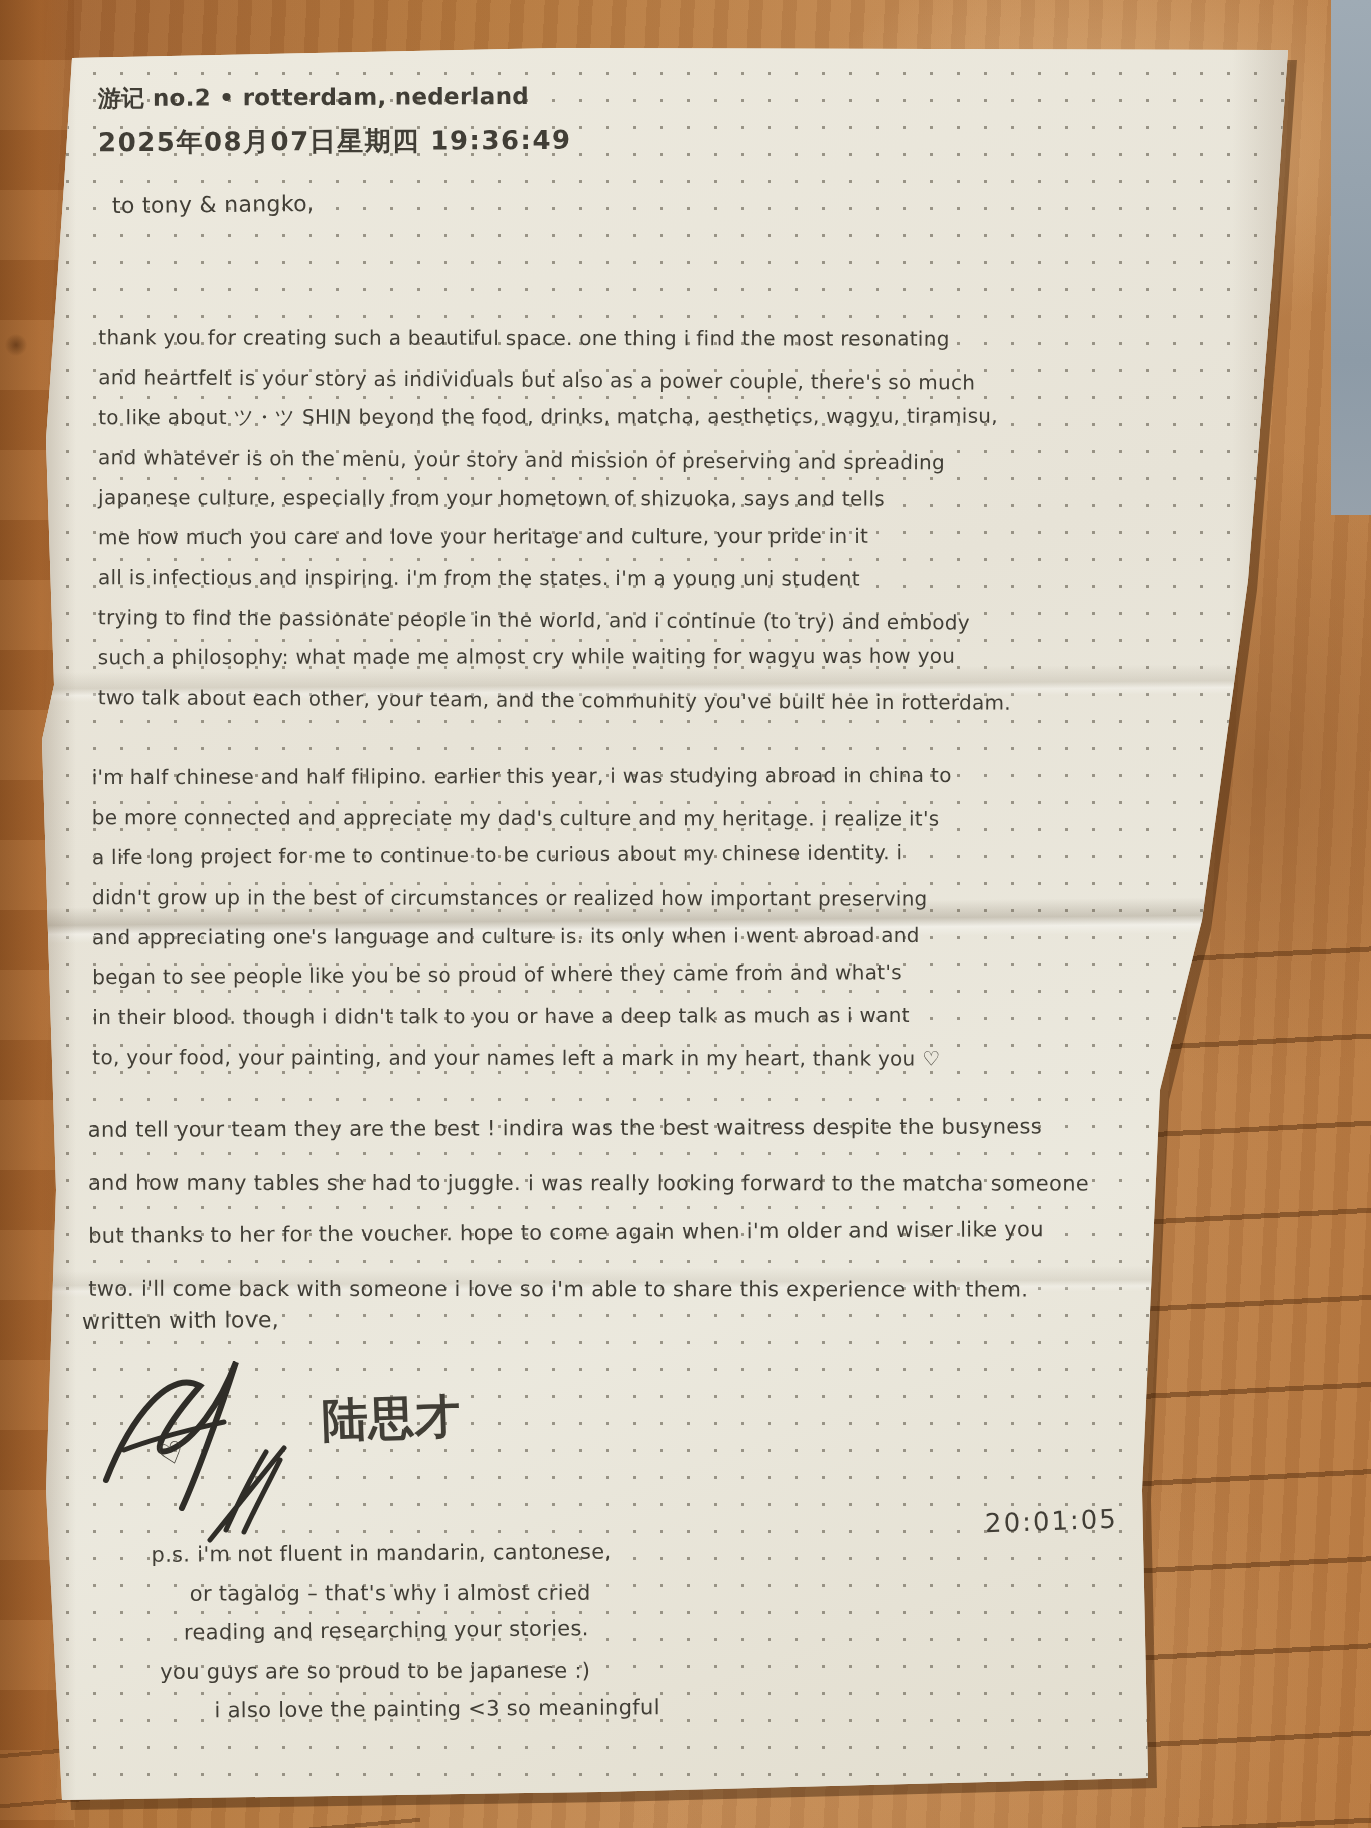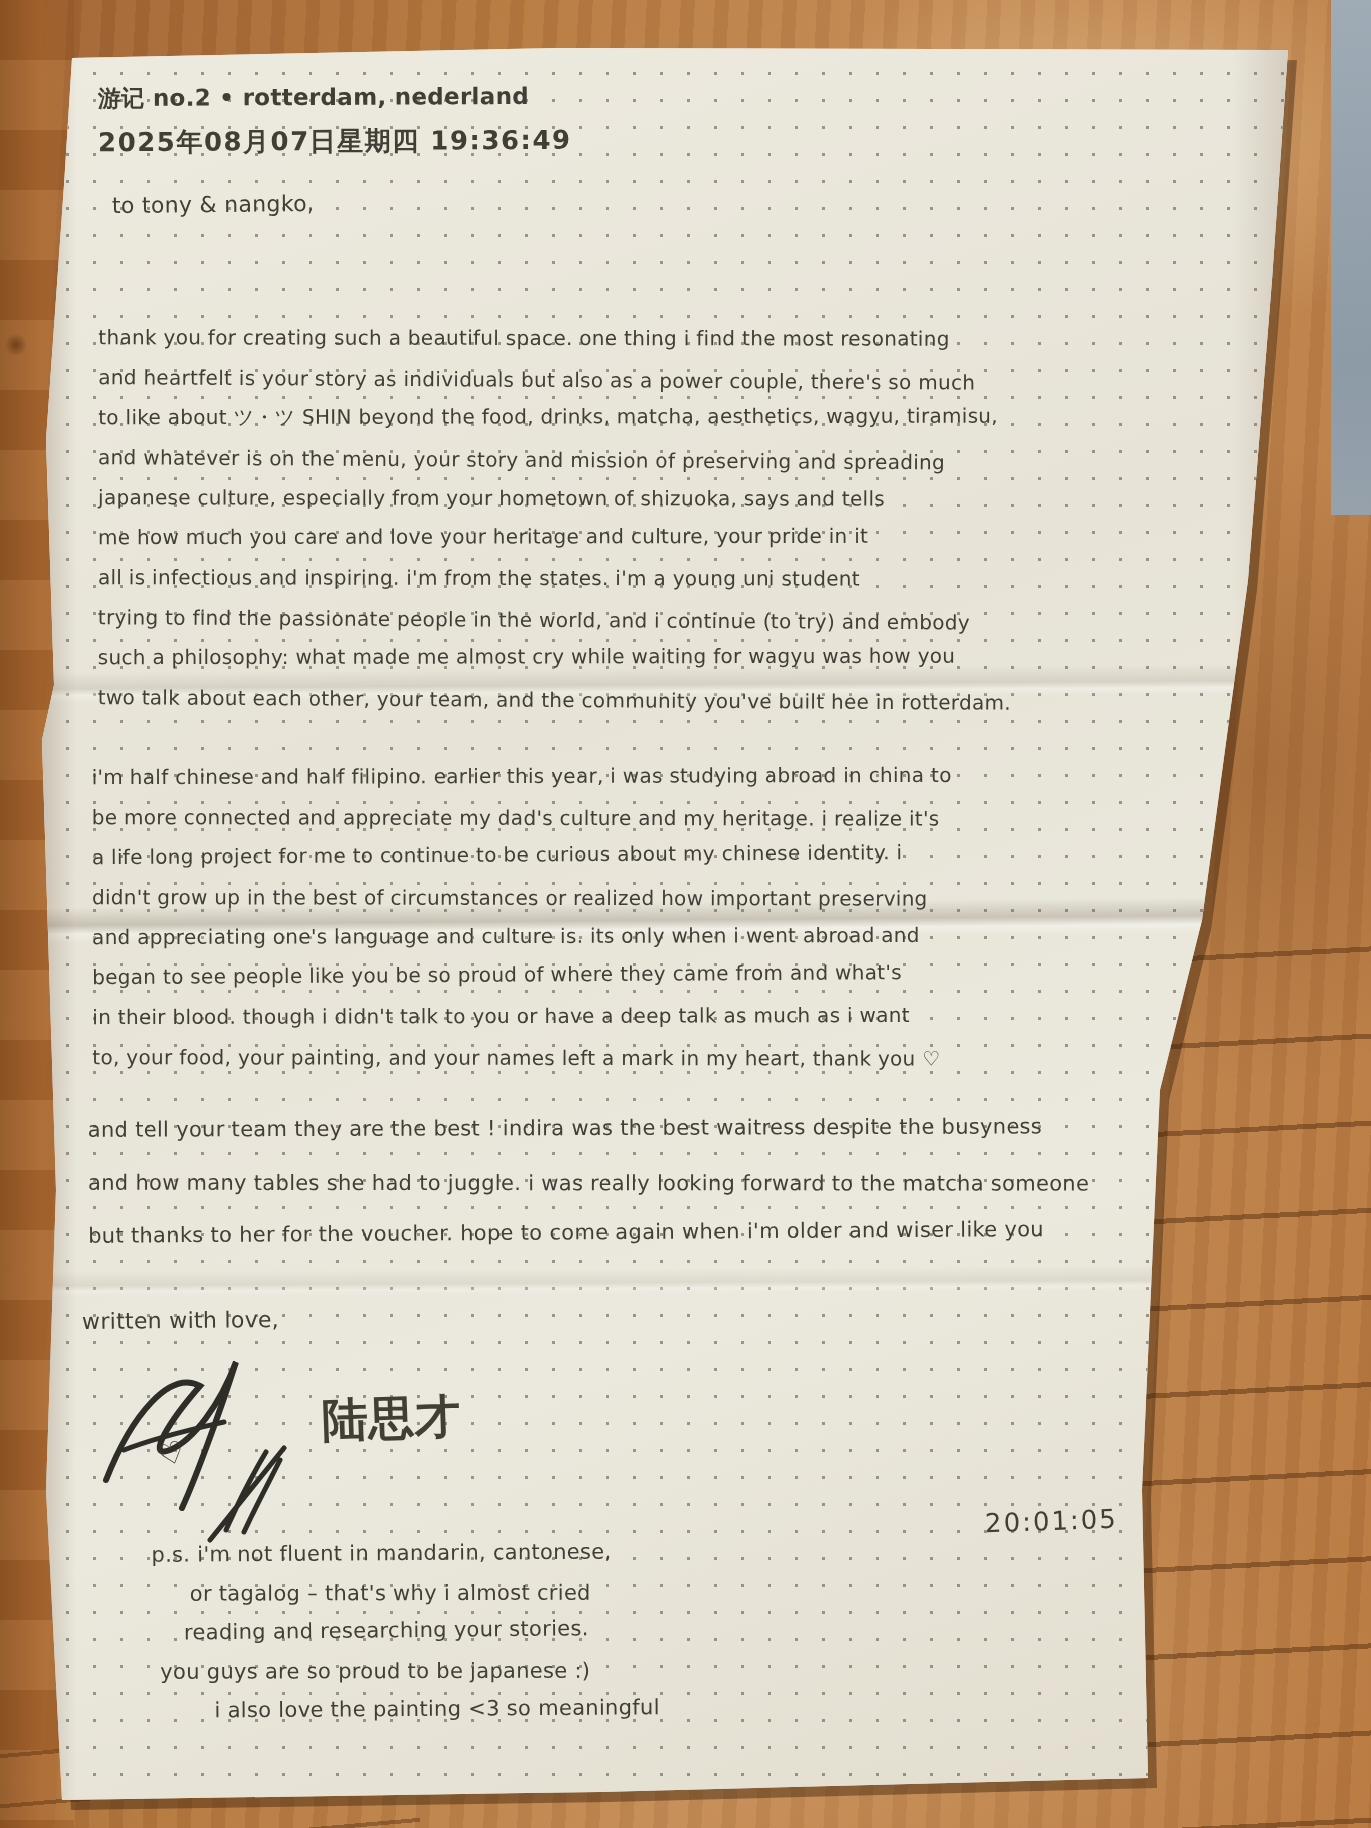--- a/index.html
+++ b/index.html
@@ -118,20 +118,21 @@
         <div class="hw-line">and appreciating one's language and culture is. its only when i went abroad and</div>
         <div class="hw-line">began to see people like you be so proud of where they came from and what's</div>
         <div class="hw-line">in their blood. though i didn't talk to you or have a deep talk as much as i want</div>
         <div class="hw-line">to, your food, your painting, and your names left a mark in my heart, thank you ♡</div>
       </div>
 
     <div class="hw para para-3">
         <div class="hw-line">and tell your team they are the best ! indira was the best waitress despite the busyness</div>
         <div class="hw-line">and how many tables she had to juggle. i was really looking forward to the matcha someone</div>
         <div class="hw-line">but thanks to her for the voucher. hope to come again when i'm older and wiser like you</div>
+        <div class="hw-line">two. i'll come back with someone i love so i'm able to share this experience with them.</div>
       </div>
 
     <div class="hw closing">written with love,</div>
 
     <svg class="sig-svg" width="240" height="200" viewBox="0 0 240 200" fill="none">
       <path d="M8 128 C 34 62, 72 18, 102 34 C 74 66, 46 108, 72 98 C 96 88, 122 52, 138 10
                C 120 66, 96 130, 84 156" stroke="#2f2d28" stroke-width="6" stroke-linecap="round"></path>
       <path d="M26 98 C 62 84, 100 76, 126 70" stroke="#2f2d28" stroke-width="5" stroke-linecap="round"></path>
       <path d="M128 178 C 142 146, 156 120, 168 100 M146 180 C 160 150, 172 128, 182 108
                M112 188 L 186 96" stroke="#2f2d28" stroke-width="5" stroke-linecap="round"></path>

